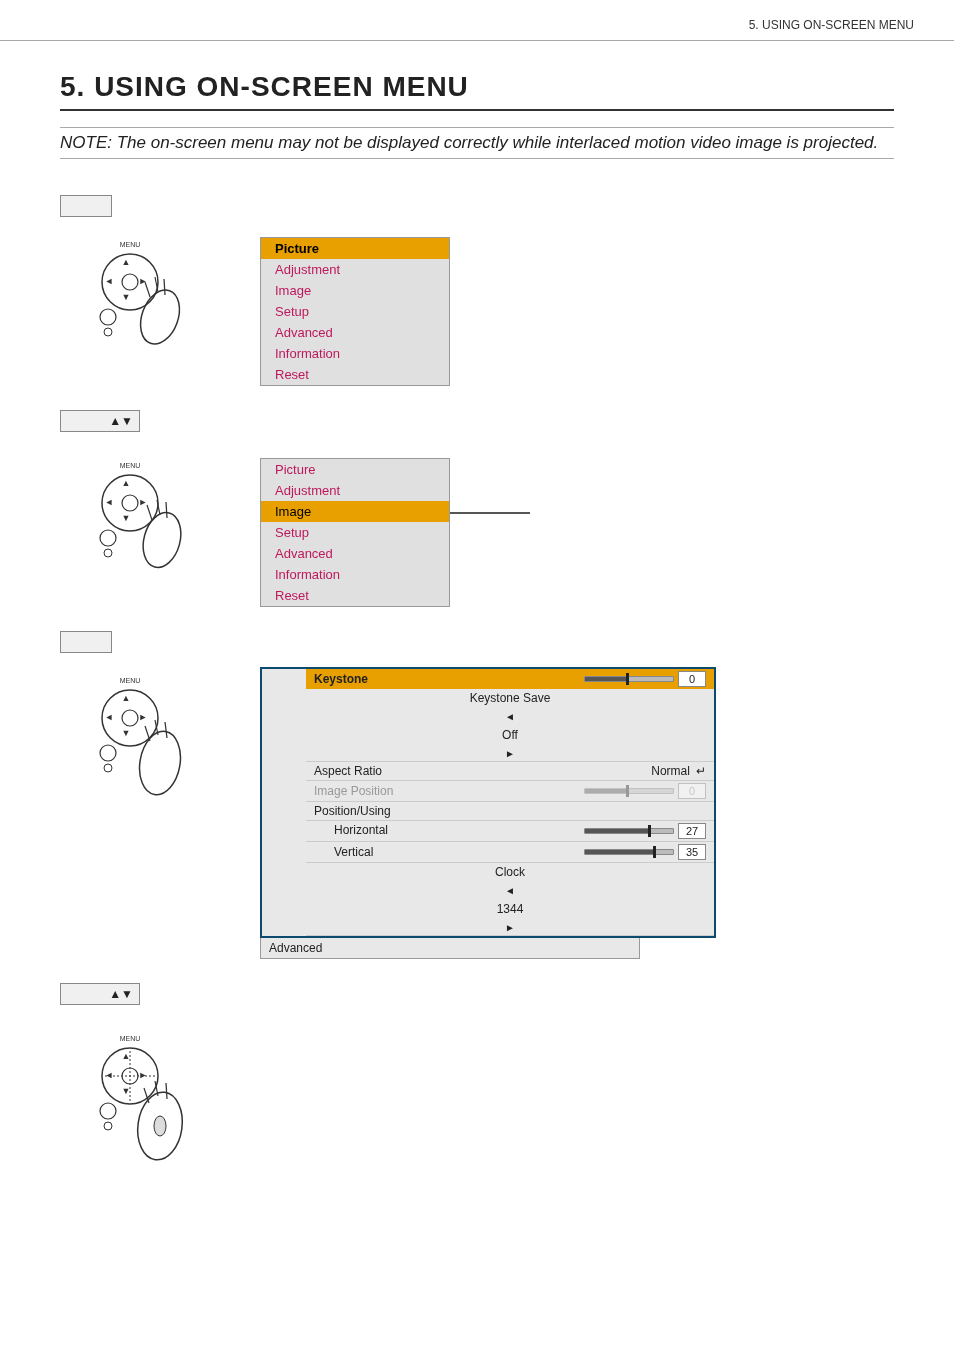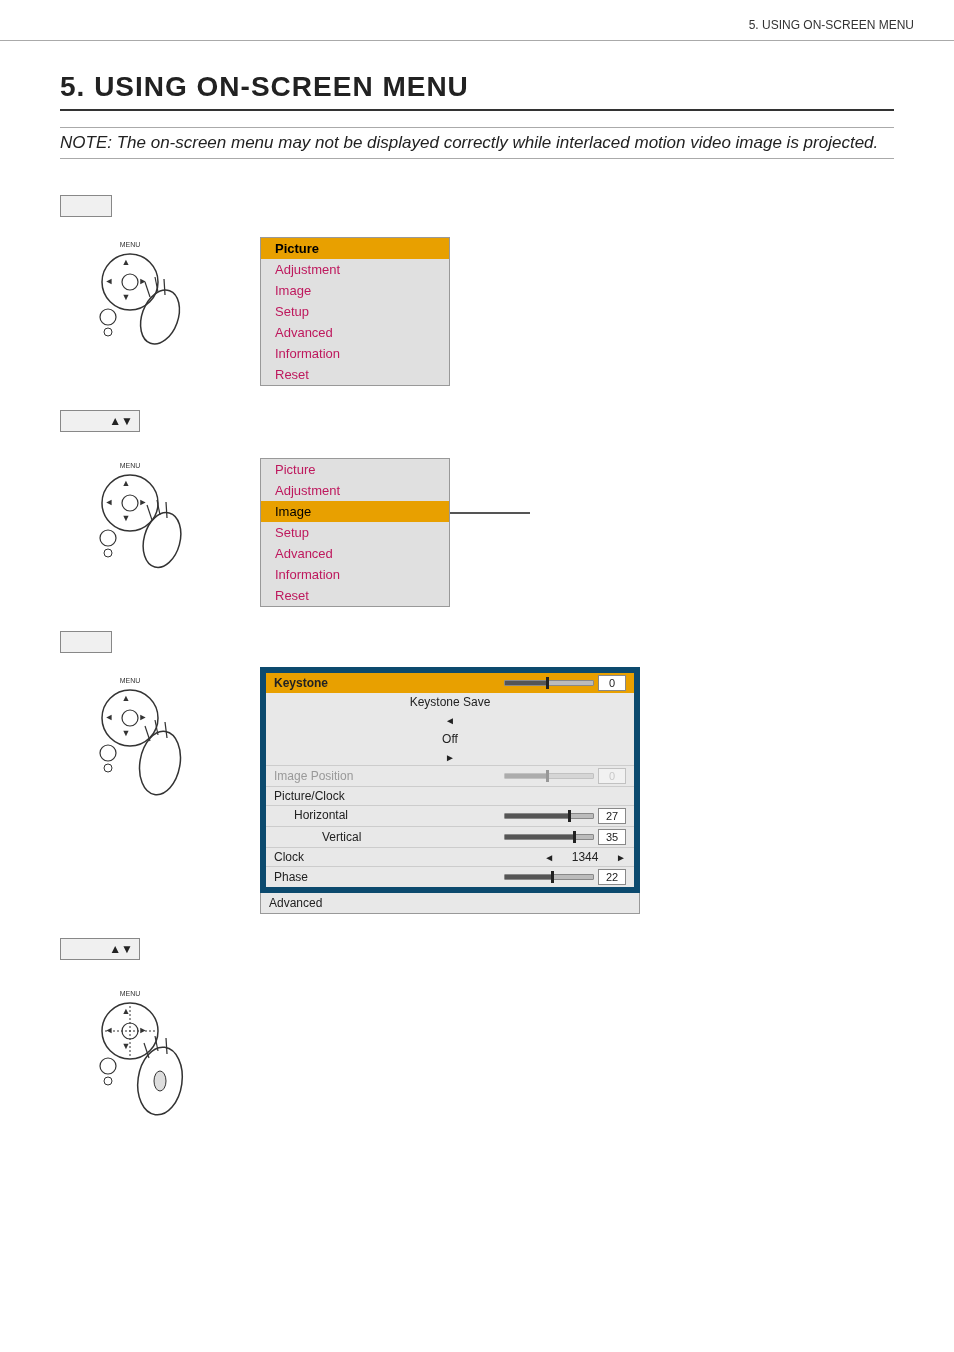--- a/index.html
+++ b/index.html
@@ -272,95 +272,90 @@
         <text x="73" y="57" font-size="9" fill="#333" text-anchor="middle">►</text>
         <text x="60" y="20" font-size="7" fill="#333" text-anchor="middle">MENU</text>
         <ellipse cx="90" cy="100" rx="20" ry="32" fill="none" stroke="#333" stroke-width="1.5" transform="rotate(10,90,100)"></ellipse>
         <line x1="88" y1="72" x2="85" y2="57" stroke="#333" stroke-width="1.2"></line>
         <line x1="80" y1="78" x2="75" y2="63" stroke="#333" stroke-width="1.2"></line>
         <line x1="97" y1="75" x2="95" y2="59" stroke="#333" stroke-width="1.2"></line>
       </svg>
     </div>
 
     <div style="padding-top:4px;">
-      <div style="width:380px; border:6px solid #0c4a6e; background:#e8e8e8; font-size:12px;">
+      <div style="width:456px; border:2px solid #0c4a6e; background:#e8e8e8; font-size:12px;padding-left:44px;">
 
         <div style="display:flex; align-items:center; background:#e8a000; padding:2px 8px; gap:6px;">
           <span style="flex:1; font-weight:bold;">Keystone</span>
           <div style="display:flex; align-items:center; gap:4px;">
             <div class="slider-track" style="width:90px;">
               <div class="slider-fill" style="width:50%;"></div>
               <div class="slider-thumb" style="left:47%;"></div>
             </div>
             <div class="val-box">0</div>
           </div>
         </div>
 
         <div style="display:flex; align-items:center; padding:2px 8px; gap:6px; border-bottom:1px solid #ccc;flex-direction:column;">
           <span style="flex:1;">Keystone Save</span>
           <span style="font-size:10px;">◄</span>
           <span style="min-width:50px; text-align:center;">Off</span>
           <span style="font-size:10px;">►</span>
         </div>
 
+        <div style="display:flex; align-items:center; padding:2px 8px; gap:6px; border-bottom:1px solid #ccc;">
+          <span style="flex:1;">Aspect Ratio</span>
+          <span style="min-width:80px; text-align:right;">Normal</span>
+          <span style="font-size:12px;">↵</span>
+        </div>
 
         <div style="display:flex; align-items:center; padding:2px 8px; gap:6px; border-bottom:1px solid #ccc; color:#999;">
           <span style="flex:1;">Image Position</span>
           <div style="display:flex; align-items:center; gap:4px;">
             <div class="slider-track" style="width:90px; opacity:0.4;">
               <div class="slider-fill" style="width:50%;"></div>
               <div class="slider-thumb" style="left:47%;"></div>
             </div>
             <div class="val-box" style="opacity:0.4;">0</div>
           </div>
         </div>
 
         <div style="padding:2px 8px; border-bottom:1px solid #ccc; font-size:12px;">
-          <span>Picture/Clock</span>
+          <span>Position/Using</span>
         </div>
 
         <div style="display:flex; padding:2px 8px 2px 28px; gap:6px; border-bottom:1px solid #ccc;">
           <span style="flex:1;">Horizontal</span>
           <div style="display:flex; align-items:center; gap:4px;">
             <div class="slider-track" style="width:90px;">
               <div class="slider-fill" style="width:75%;"></div>
               <div class="slider-thumb" style="left:72%;"></div>
             </div>
             <div class="val-box">27</div>
           </div>
         </div>
 
         <div style="display:flex; align-items:center; padding:2px 8px 2px 28px; gap:6px; border-bottom:1px solid #ccc;">
-          <span style="flex:1;margin-left:28px;">Vertical</span>
+          <span style="flex:1;">Vertical</span>
           <div style="display:flex; align-items:center; gap:4px;">
             <div class="slider-track" style="width:90px;">
               <div class="slider-fill" style="width:80%;"></div>
               <div class="slider-thumb" style="left:77%;"></div>
             </div>
             <div class="val-box">35</div>
           </div>
         </div>
 
-        <div style="display:flex; align-items:center; padding:2px 8px; gap:6px; border-bottom:1px solid #ccc;">
+        <div style="display:flex; align-items:center; padding:2px 8px; gap:6px; border-bottom:1px solid #ccc;flex-direction:column;">
           <span style="flex:1;">Clock</span>
           <span style="font-size:10px;">◄</span>
           <span style="min-width:50px; text-align:center;">1344</span>
           <span style="font-size:10px;">►</span>
         </div>
 
-        <div style="display:flex; align-items:center; padding:2px 8px; gap:6px;">
-          <span style="flex:1;">Phase</span>
-          <div style="display:flex; align-items:center; gap:4px;">
-            <div class="slider-track" style="width:90px;">
-              <div class="slider-fill" style="width:55%;"></div>
-              <div class="slider-thumb" style="left:52%;"></div>
-            </div>
-            <div class="val-box">22</div>
-          </div>
-        </div>
 
       </div>
 
       <div class="computer-bar">
         <span>Advanced</span>
       </div>
     </div>
   </div>
 
   <div style="margin-bottom:16px;">

